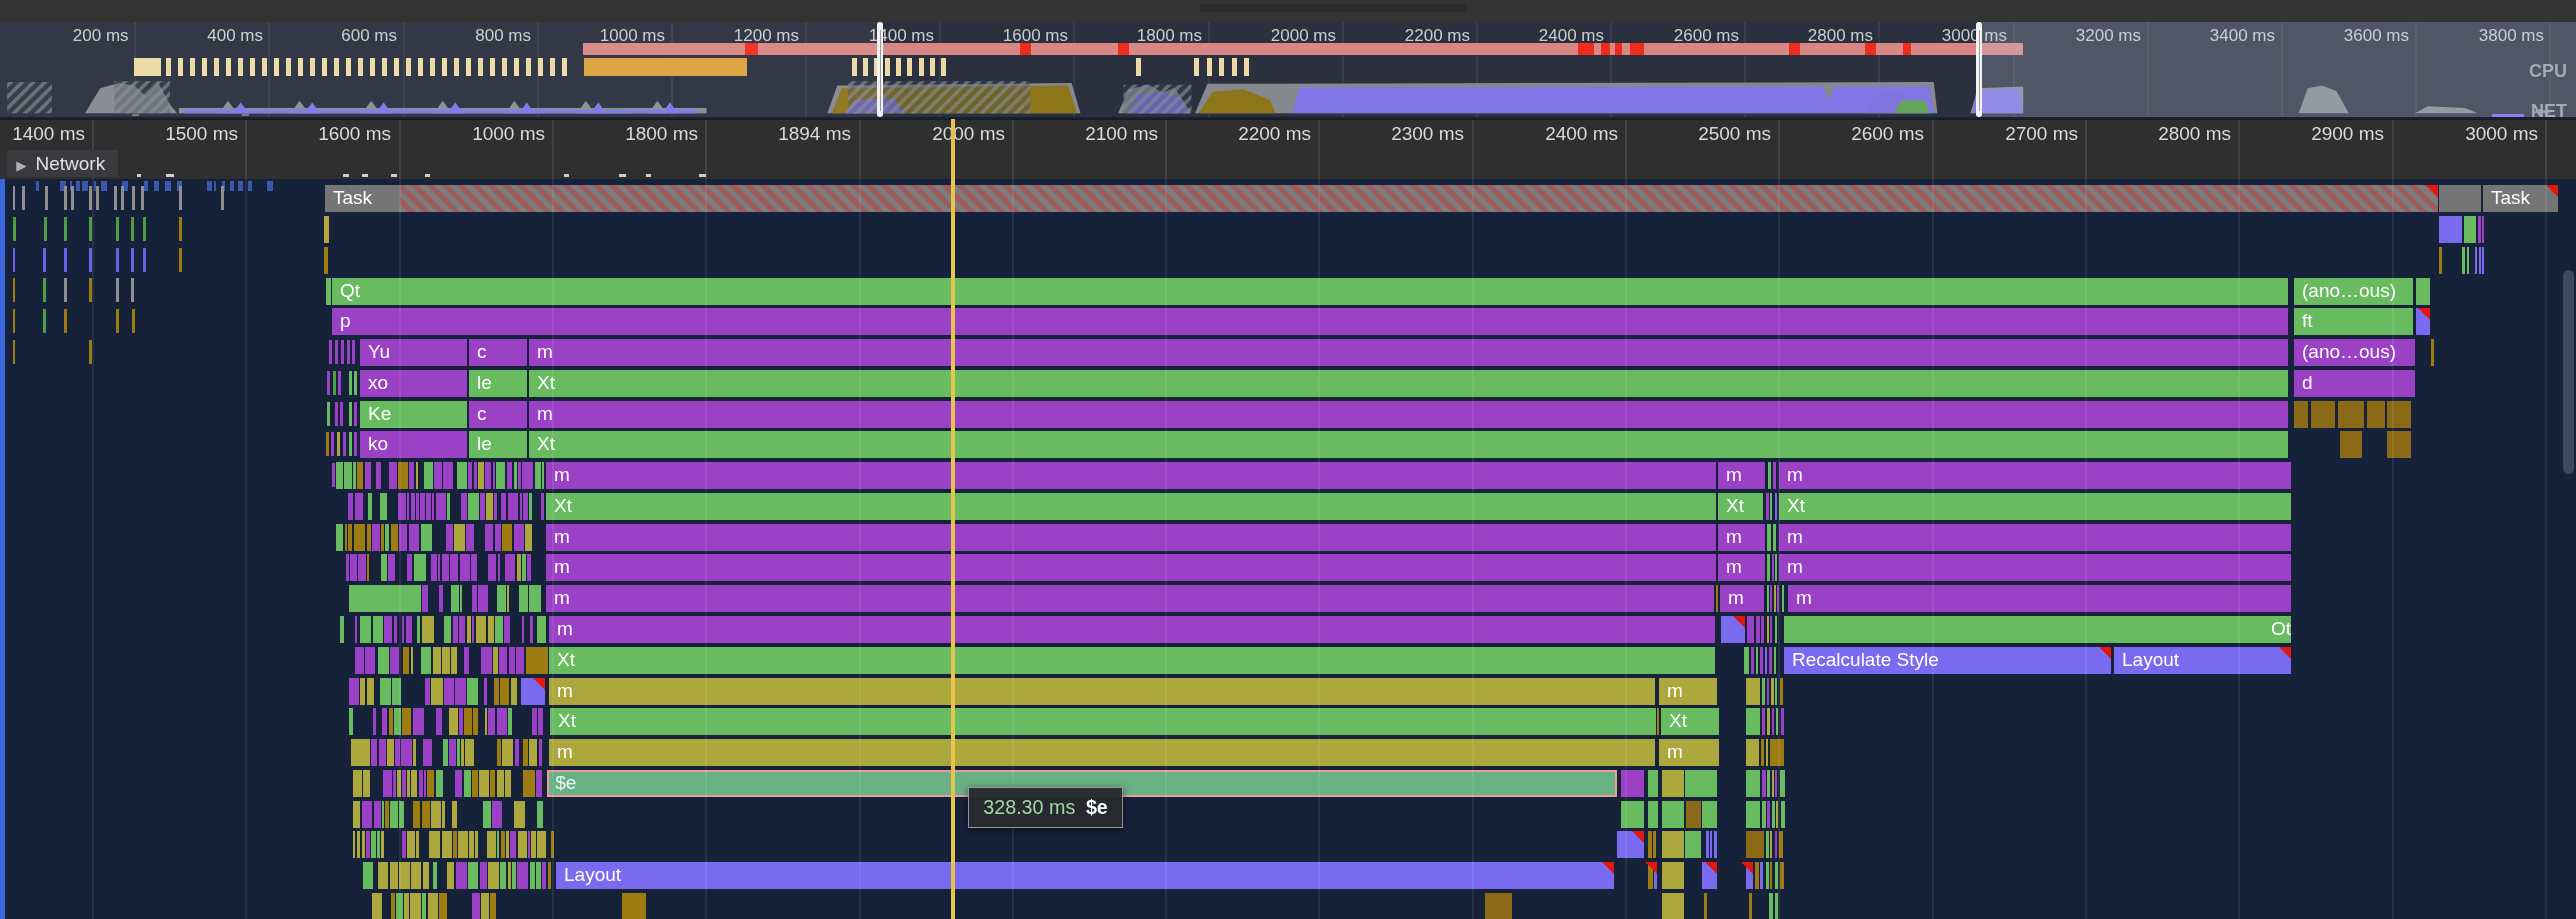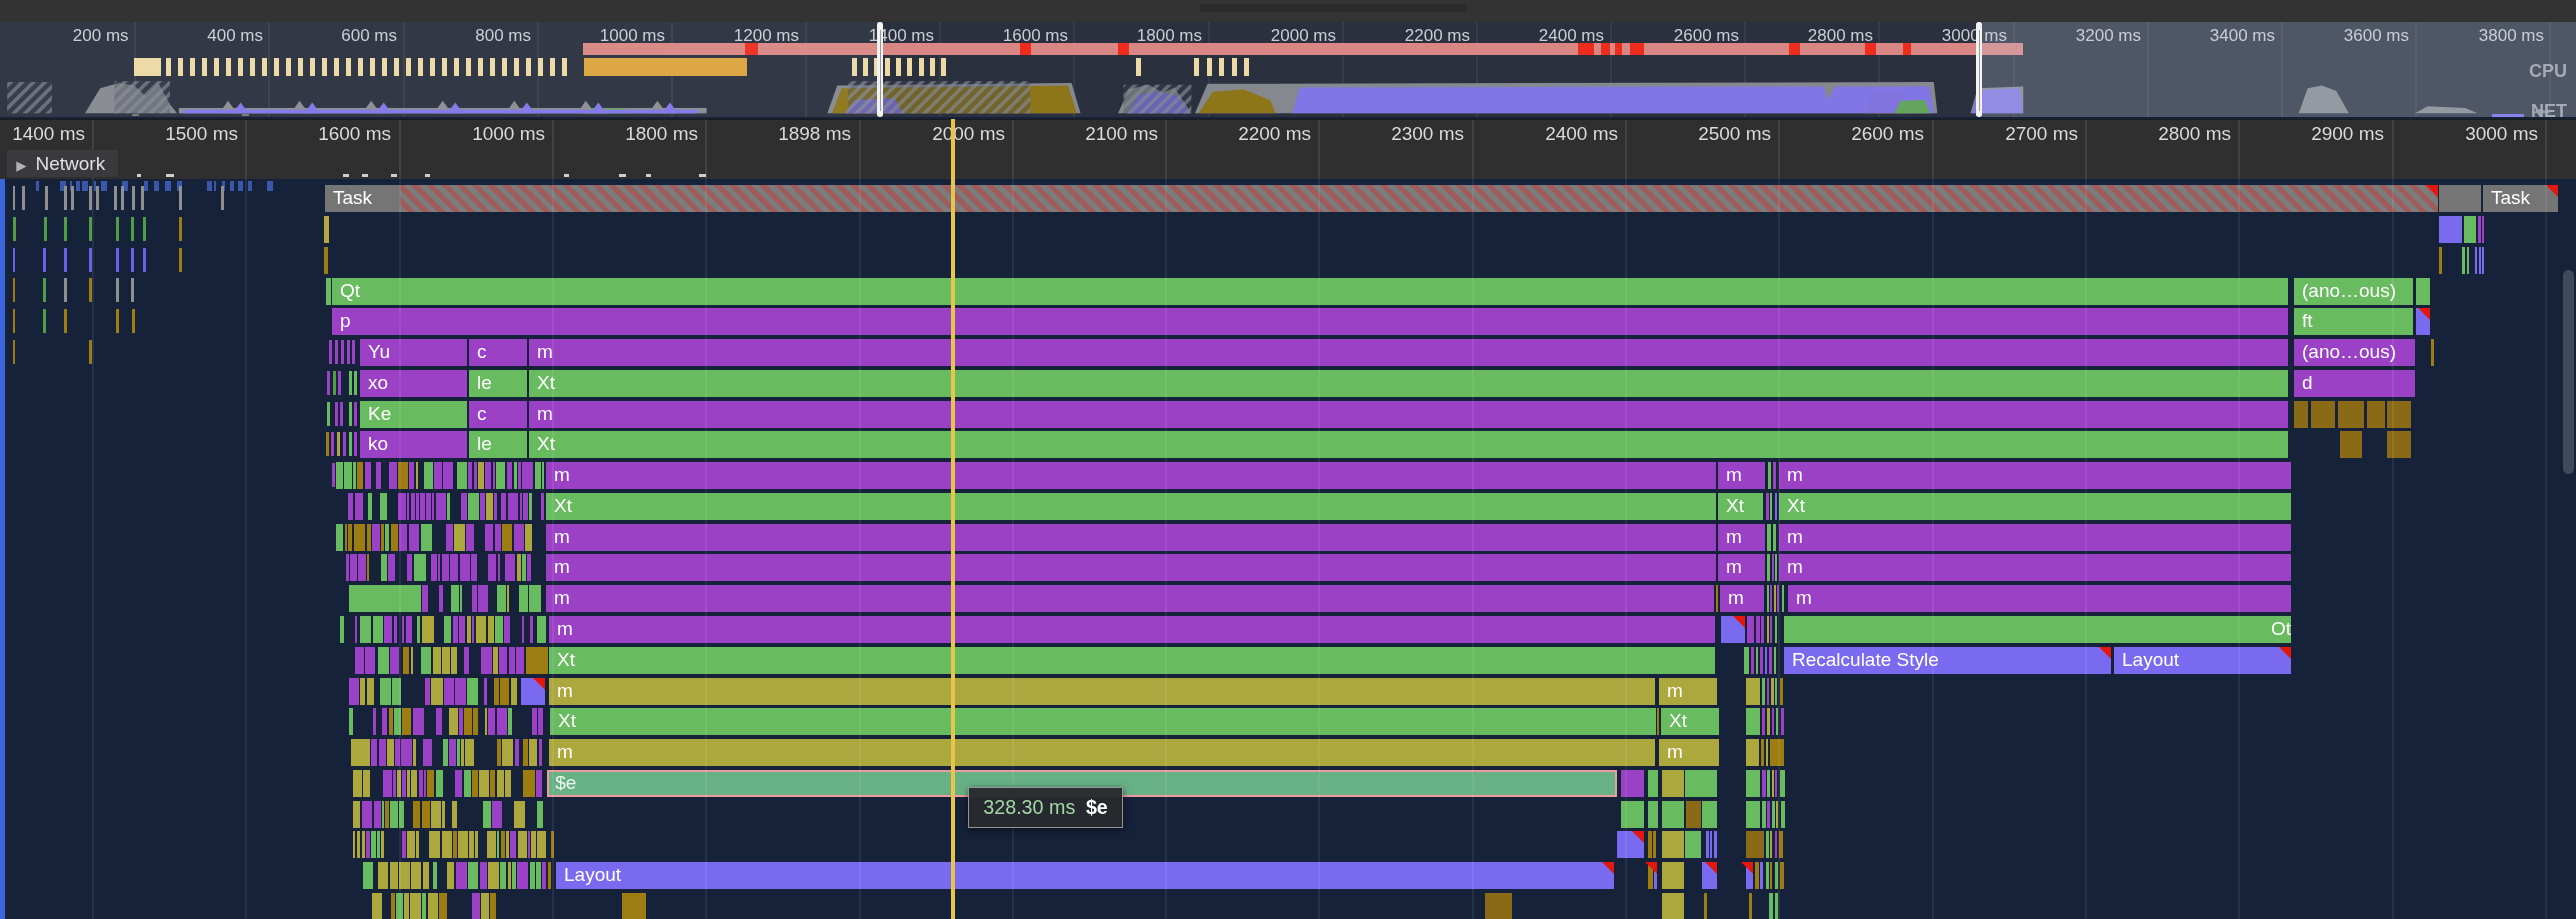--- a/index.html
+++ b/index.html
@@ -219,21 +219,21 @@
       <div class="abs ruler-label" style="left: -58px;">1400 ms</div>
       <div class="abs rn-grid" style="left: 245px;"></div>
       <div class="abs ruler-label" style="left: 95px;">1500 ms</div>
       <div class="abs rn-grid" style="left: 399px;"></div>
       <div class="abs ruler-label" style="left: 248px;">1600 ms</div>
       <div class="abs rn-grid" style="left: 552px;"></div>
       <div class="abs ruler-label" style="left: 402px;">1000 ms</div>
       <div class="abs rn-grid" style="left: 705px;"></div>
       <div class="abs ruler-label" style="left: 555px;">1800 ms</div>
       <div class="abs rn-grid" style="left: 859px;"></div>
-      <div class="abs ruler-label" style="left: 708px;">1898 ms</div>
+      <div class="abs ruler-label" style="left: 708px;">1894 ms</div>
       <div class="abs rn-grid" style="left: 1012px;"></div>
       <div class="abs ruler-label" style="left: 862px;">2000 ms</div>
       <div class="abs rn-grid" style="left: 1165px;"></div>
       <div class="abs ruler-label" style="left: 1015px;">2100 ms</div>
       <div class="abs rn-grid" style="left: 1318px;"></div>
       <div class="abs ruler-label" style="left: 1168px;">2200 ms</div>
       <div class="abs rn-grid" style="left: 1472px;"></div>
       <div class="abs ruler-label" style="left: 1321px;">2300 ms</div>
       <div class="abs rn-grid" style="left: 1625px;"></div>
       <div class="abs ruler-label" style="left: 1475px;">2400 ms</div>

